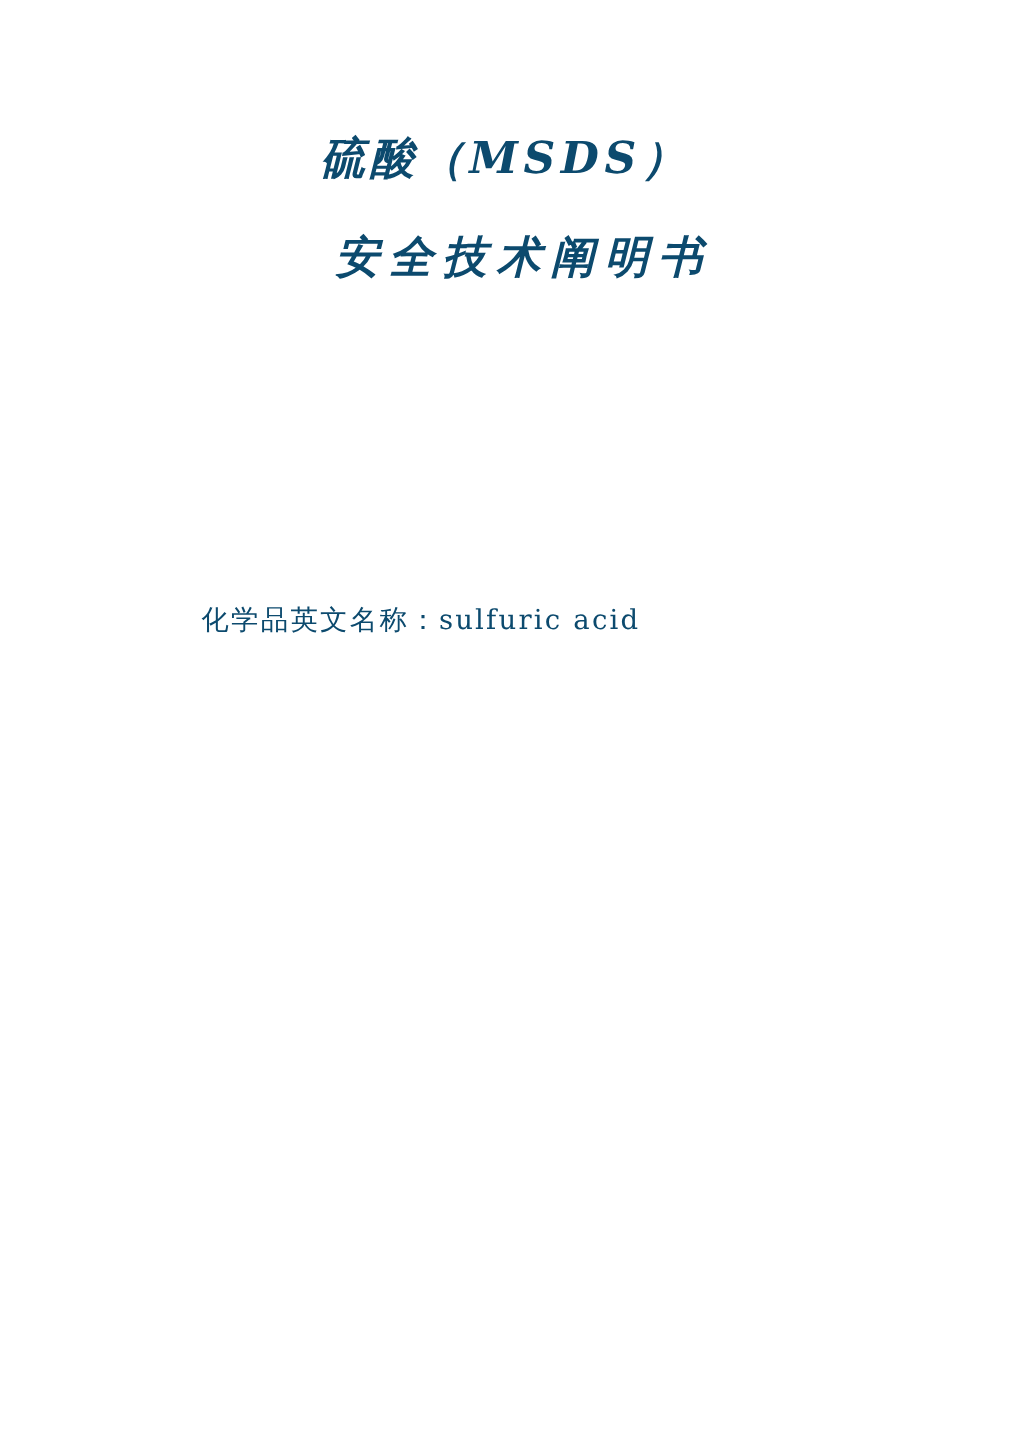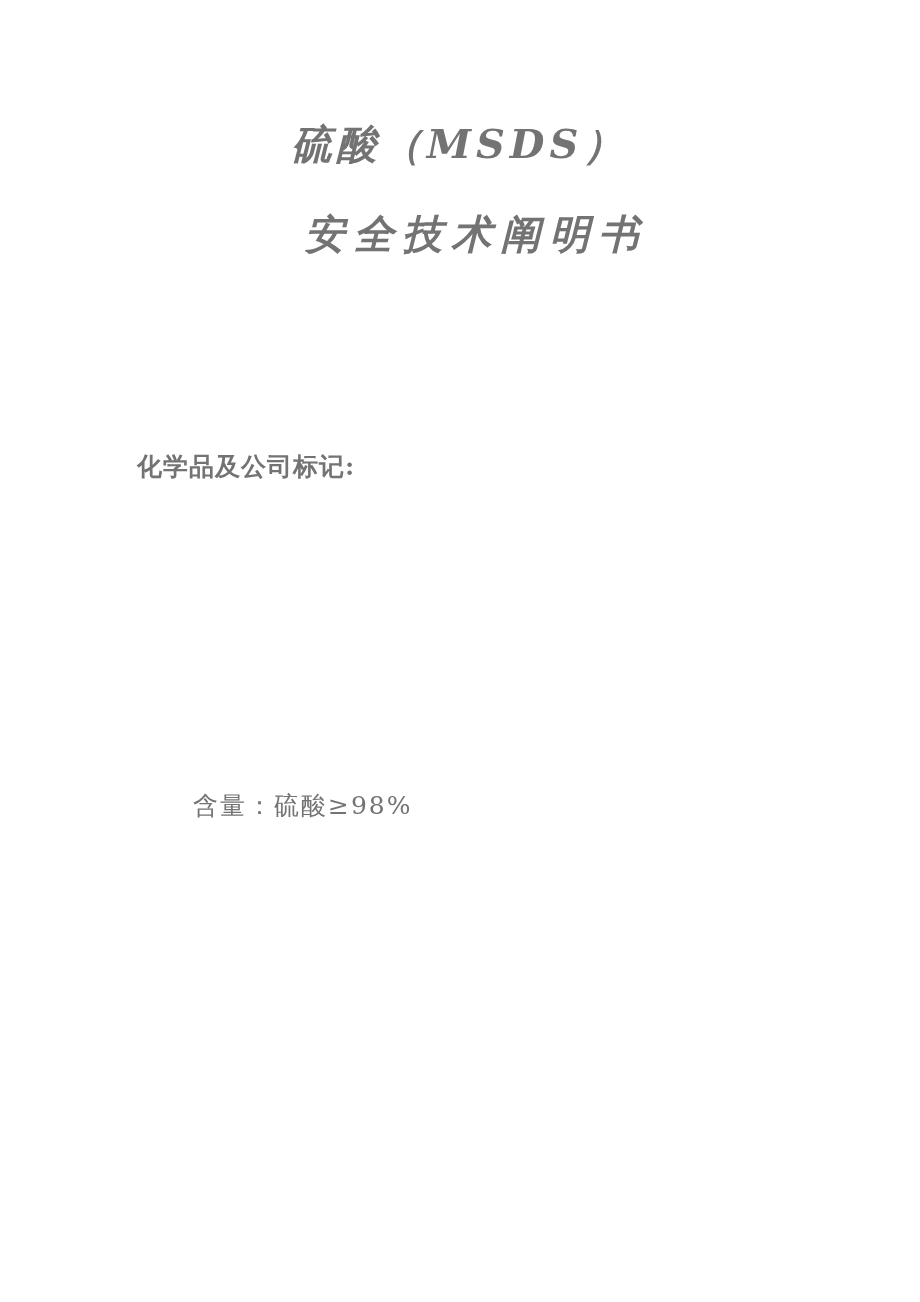--- a/index.html
+++ b/index.html
@@ -5,21 +5,21 @@
   html, body {
     margin: 0;
     padding: 0;
     background: #ffffff;
   }
   .page {
     position: relative;
     width: 920px;
     height: 1302px;
     background: #ffffff;
-    color: #737373;
+    color: #0c4a6e;
     font-family: "DejaVu Serif", "Liberation Serif", serif;
     overflow: hidden;
   }
   .doc-title {
     position: absolute;
     top: 120px;
     left: 0;
     width: 920px;
     margin: 0;
     text-align: center;
@@ -71,26 +71,25 @@
 <body>
 
 <div class="page">
 
   <h1 class="doc-title">硫酸（MSDS）</h1>
 
   <h2 class="doc-subtitle">安全技术阐明书</h2>
 
   <div class="doc-body">
 
-    <div class="heading">化学品及公司标记:</div>
 
 
+    <div class="item">化学品英文名称：sulfuric acid</div>
 
 
-    <div class="item extra">含量：硫酸≥98%</div>
 
     
 
     
 
     
 
     
 
     

